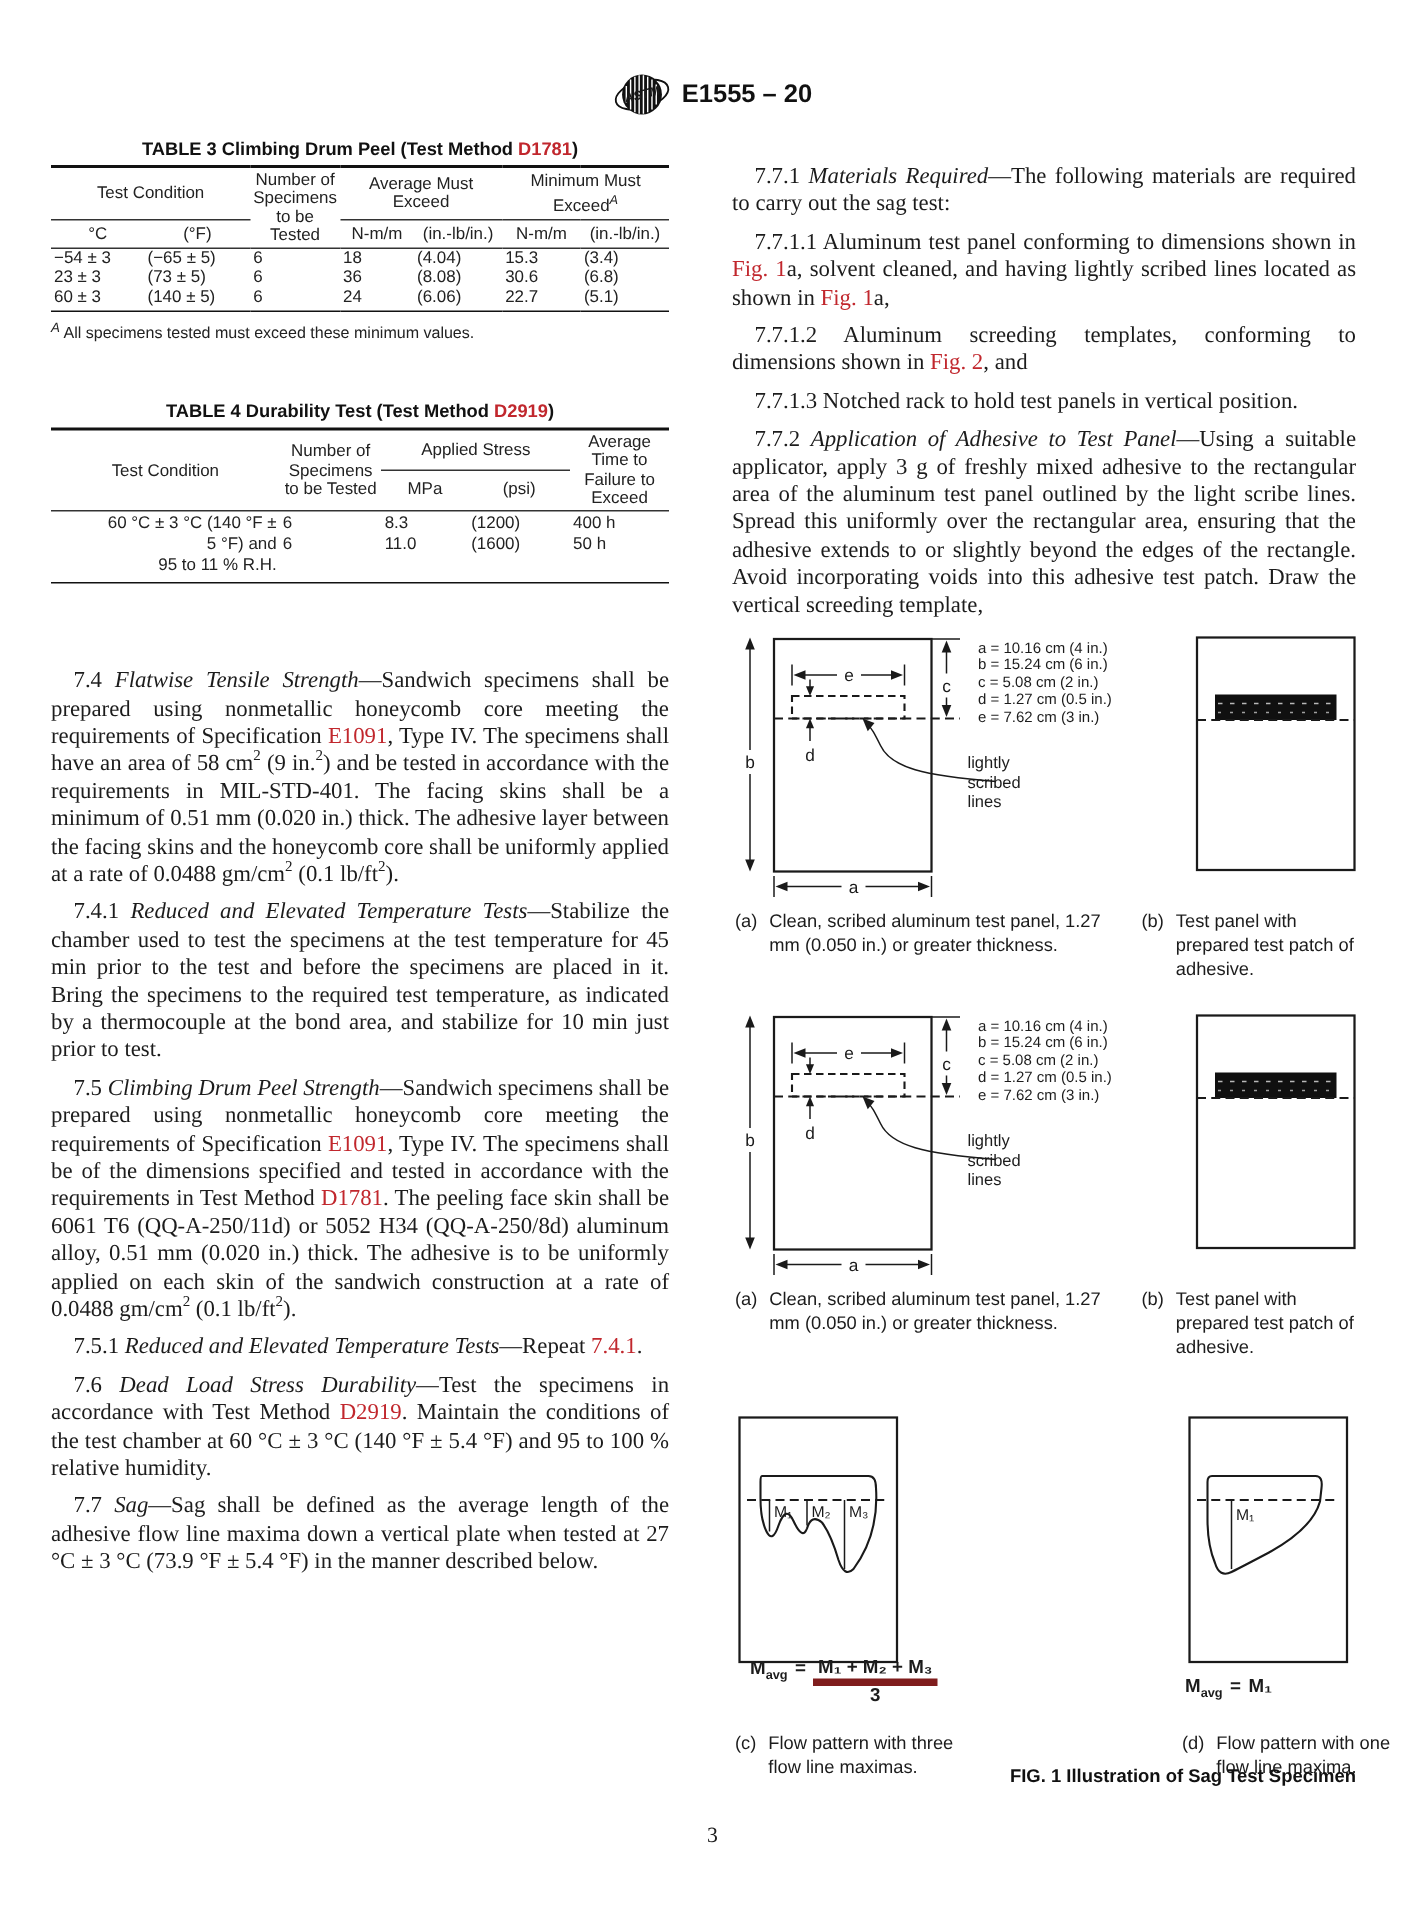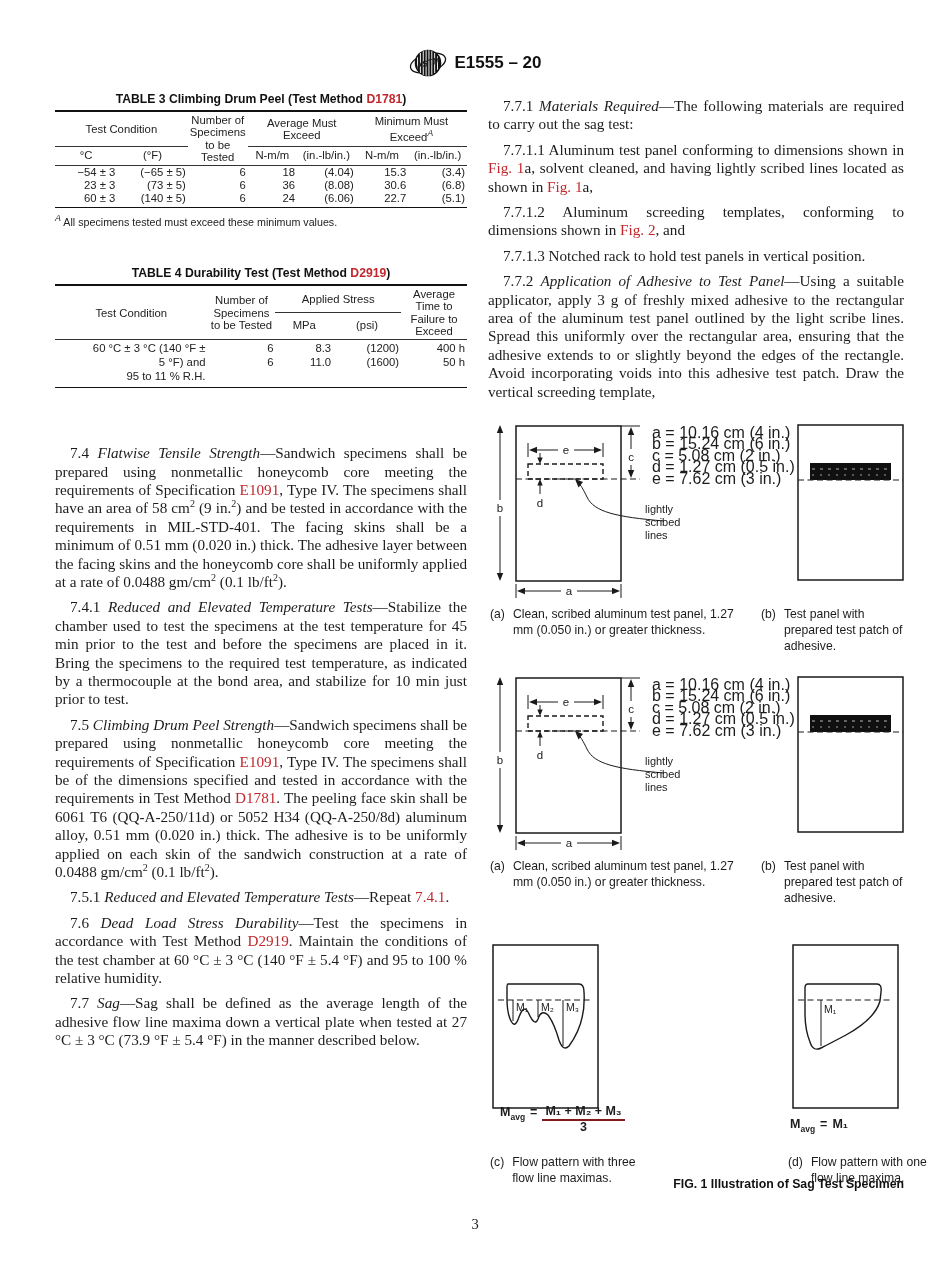--- a/index.html
+++ b/index.html
@@ -3,71 +3,71 @@
 <meta charset="utf-8">
 <style>
   html,body{margin:0;padding:0;background:#fff;}
   .page{position:relative;width:950px;height:1272px;background:#fff;font-family:"Liberation Serif",serif;color:#1c1c1c;overflow:hidden;}
 
   
   .header{position:absolute;top:44px;left:0;right:0;display:flex;align-items:center;justify-content:center;gap:8px;}
   .header-title{font-family:"Liberation Sans",sans-serif;font-weight:700;font-size:17px;color:#111;}
 
   
-  .col-left{position:absolute;left:55px;top:93px;width:412px;}
+  .col-left{position:absolute;left:34px;top:93px;width:412px;}
   .col-right{position:absolute;left:488px;top:93px;width:416px;}
 
   
   .tbl-title{font-family:"Liberation Sans",sans-serif;font-size:12.2px;font-weight:700;text-align:center;line-height:13px;margin-bottom:4px;color:#111;}
   table.tbl{width:100%;border-collapse:collapse;font-family:"Liberation Sans",sans-serif;font-size:11.3px;color:#222;border-top:2px solid #111;}
   .tbl th{font-weight:400;text-align:center;vertical-align:middle;padding:2px 2px;line-height:12.3px;}
   .tbl .grp{border-bottom:1px solid #333;}
   .tbl .rb{border-bottom:1px solid #333;}
   .tbl thead tr.sub th{border-bottom:1px solid #333;padding-bottom:3px;}
-  .tbl td{text-align:right;vertical-align:top;padding:0 2px;line-height:12.8px;}
+  .tbl td{text-align:left;vertical-align:top;padding:0 2px;line-height:12.8px;}
   .t3 tbody tr:last-child td{border-bottom:1.4px solid #111;padding-bottom:2px;}
   .t4 tbody td{border-bottom:1.4px solid #111;padding-bottom:4px;padding-top:2px;line-height:13.6px;}
   .t4 td.cond{text-align:right;}
   .t4 .ind{padding-left:14px;}
   .tbl-foot{font-family:"Liberation Sans",sans-serif;font-size:10.7px;margin-top:4px;color:#222;line-height:12px;}
   .tbl sup{font-size:8.5px;}
   .t4block{margin-top:40px;}
 
   
   .bodytext{margin-top:56px;font-size:15.2px;line-height:18.4px;text-align:justify;}
   .col-right .bodytext{margin-top:0;}
   .para{margin:7px 0 0 0;text-indent:15px;}
   .para.noindent{text-indent:0;margin-top:0;}
-  .col-right .para:first-child{margin-top:4px;}
+  .col-right .para:first-child{margin-top:16px;}
   .i{font-style:italic;}
   .r{color:#c1272d;}
   .sup{vertical-align:super;font-size:66%;line-height:0;}
 
   
   .fig-area{position:absolute;left:0;top:327px;width:416px;font-family:"Liberation Sans",sans-serif;color:#1c1c1c;}
   .figblock{position:absolute;left:0;width:416px;height:252px;}
   .fb1{top:0;} .fb2{top:252px;} .fb3{top:523px;}
   .panel-a{position:absolute;left:0;top:0;}
   .panel-b{position:absolute;left:308px;top:3px;}
   .panel-c{position:absolute;left:3px;top:0;}
   .panel-d{position:absolute;left:303px;top:0;}
-  .legend{position:absolute;left:164px;top:7px;font-size:16px;line-height:11.4px;white-space:nowrap;}
+  .legend{position:absolute;left:164px;top:7px;font-size:10px;line-height:11.4px;white-space:nowrap;}
   .scribe{position:absolute;left:157px;top:83px;font-size:11px;line-height:13px;}
   .cap{position:absolute;top:187px;display:flex;gap:8px;font-size:12.2px;line-height:15.8px;text-align:left;}
   .cap .tag{flex:0 0 auto;}
   .cap-a{left:2px;width:266px;}
   .cap-b{left:273px;width:142px;}
   .cap-c{left:2px;width:168px;top:212px;}
   .cap-d{left:300px;width:152px;top:212px;}
   .formula{position:absolute;font-size:12.5px;display:flex;align-items:flex-start;gap:5px;font-family:"Liberation Sans",sans-serif;font-weight:bold;}
   .formula sub{font-size:68%;}
   .f-c{left:12px;top:162px;}
   .f-d{left:302px;top:174px;}
   .frac{display:inline-flex;flex-direction:column;text-align:center;line-height:13.5px;}
-  .frac .num{border-bottom:2px solid #7f1d1d;padding:0 3px;}
+  .frac .num{border-bottom:5px solid #7f1d1d;padding:0 3px;}
   .fig-caption{position:absolute;top:757px;left:0;width:416px;text-align:right;font-weight:700;font-size:12.3px;font-family:"Liberation Sans",sans-serif;color:#111;}
 
   .pageno{position:absolute;top:1216px;left:0;width:100%;text-align:center;font-size:14.5px;}
 
   svg text{font-family:"Liberation Sans",sans-serif;fill:#1a1a1a;}
   svg .dim{font-size:11.5px;}
   svg .mlab{font-size:10.5px;}
 </style>
 </head>
 <body>

